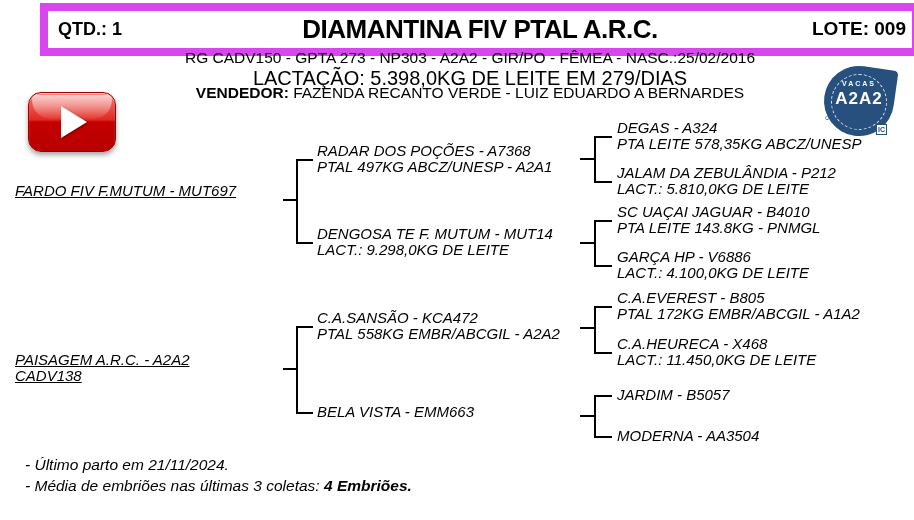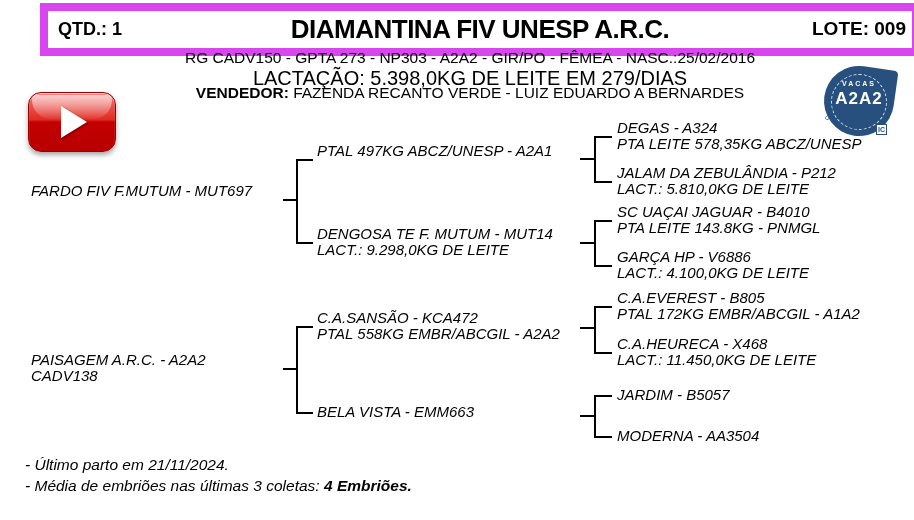--- a/index.html
+++ b/index.html
@@ -59,21 +59,21 @@
   #logo-cert{
     position:absolute;left:-14px;top:34px;width:60px;text-align:center;
     color:#27507e;font-size:5.5px;letter-spacing:1px;transform:rotate(-60deg);
   }
   #logo-ic{
     position:absolute;left:54px;top:62px;background:#fff;border:1px solid #27507e;
     color:#27507e;font-size:7px;font-weight:bold;padding:0 1px;line-height:9px;
   }
   
   .node{position:absolute;font-style:italic;font-size:15px;line-height:16px;white-space:nowrap;}
-  .c1{left:31px;}  .c2{left:317px;}  .c3{left:617px;}
+  .c1{left:15px;text-decoration:underline;}  .c2{left:317px;}  .c3{left:617px;}
   #n-sire{top:183px;}      #n-dam{top:352px;}
   #n-ss{top:143px;}        #n-sd{top:226px;}
   #n-ds{top:310px;}        #n-dd{top:404px;}
   #n-g1{top:120px;} #n-g2{top:165px;} #n-g3{top:204px;} #n-g4{top:249px;}
   #n-g5{top:290px;} #n-g6{top:336px;} #n-g7{top:387px;} #n-g8{top:428px;}
   
   .hline{position:absolute;height:2px;background:#000;}
   .vline{position:absolute;width:2px;background:#000;}
   #a-p {left:283px;top:199px;width:14px;} #a-v {left:296px;top:159px;height:85px;}
   #a-c1{left:296px;top:159px;width:17px;} #a-c2{left:296px;top:242px;width:17px;}
@@ -92,21 +92,21 @@
   #note1{top:456px;} #note2{top:477px;}
   #note2 b{font-weight:bold;}
 </style>
 </head>
 <body>
 
 <div id="canvas">
 
   <div id="header-box">
     <span id="qtd">QTD.: 1</span>
-    <span id="title">DIAMANTINA FIV UNESP A.R.C.</span>
+    <span id="title">DIAMANTINA FIV PTAL A.R.C.</span>
     <span id="lote">LOTE: 009</span>
   </div>
 
   <div id="info1" class="info-line">RG CADV150 - GPTA 273 - NP303 - A2A2 - GIR/PO - FÊMEA - NASC.:25/02/2016</div>
   <div id="info2" class="info-line">LACTAÇÃO: 5.398,0KG DE LEITE EM 279/DIAS</div>
   <div id="info3" class="info-line"><b>VENDEDOR:</b><span> FAZENDA RECANTO VERDE - LUIZ EDUARDO A BERNARDES</span></div>
 
   <div id="play-btn">
     <div id="play-tri"></div>
   </div>
@@ -122,20 +122,21 @@
 
   <div id="n-sire" class="node c1">
     <div>FARDO FIV F.MUTUM - MUT697</div>
   </div>
   <div id="n-dam" class="node c1">
     <div>PAISAGEM A.R.C. -  A2A2</div>
     <div>CADV138</div>
   </div>
 
   <div id="n-ss" class="node c2">
+    <div>RADAR DOS POÇÕES - A7368</div>
     <div>PTAL 497KG ABCZ/UNESP - A2A1</div>
   </div>
   <div id="n-sd" class="node c2">
     <div>DENGOSA TE F. MUTUM - MUT14</div>
     <div>LACT.: 9.298,0KG DE LEITE</div>
   </div>
   <div id="n-ds" class="node c2">
     <div>C.A.SANSÃO - KCA472</div>
     <div>PTAL 558KG EMBR/ABCGIL - A2A2</div>
   </div>

